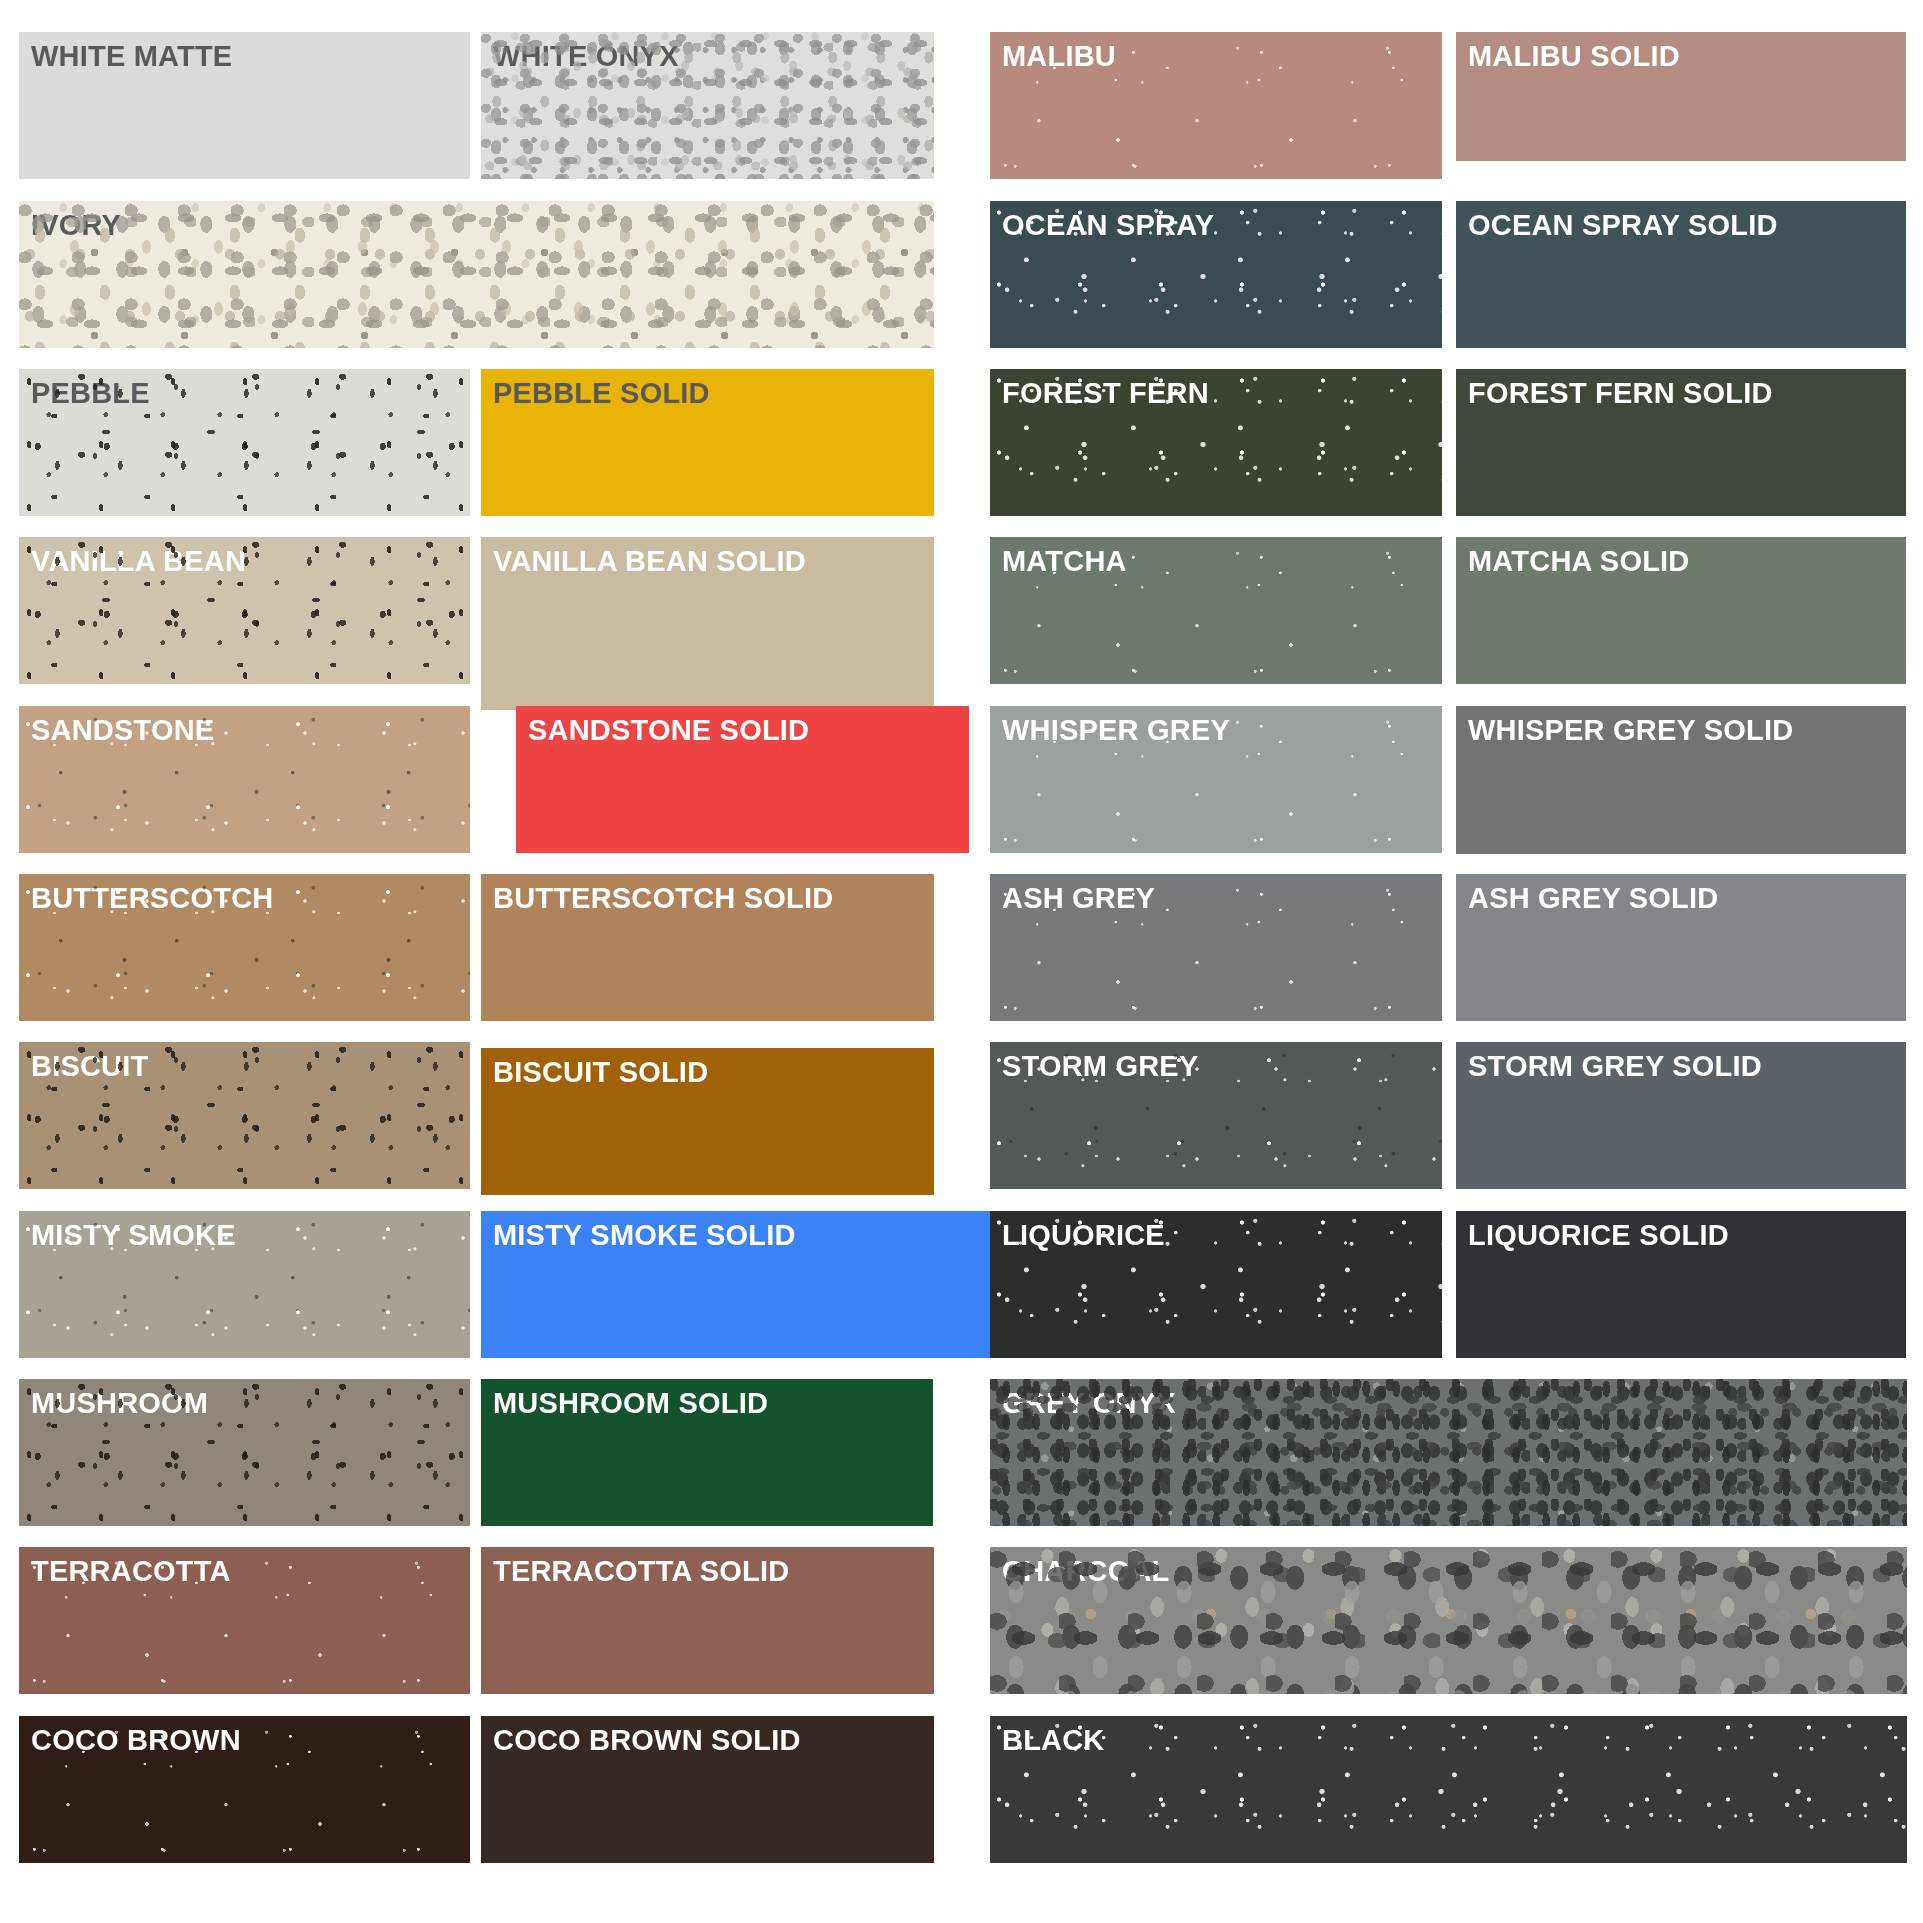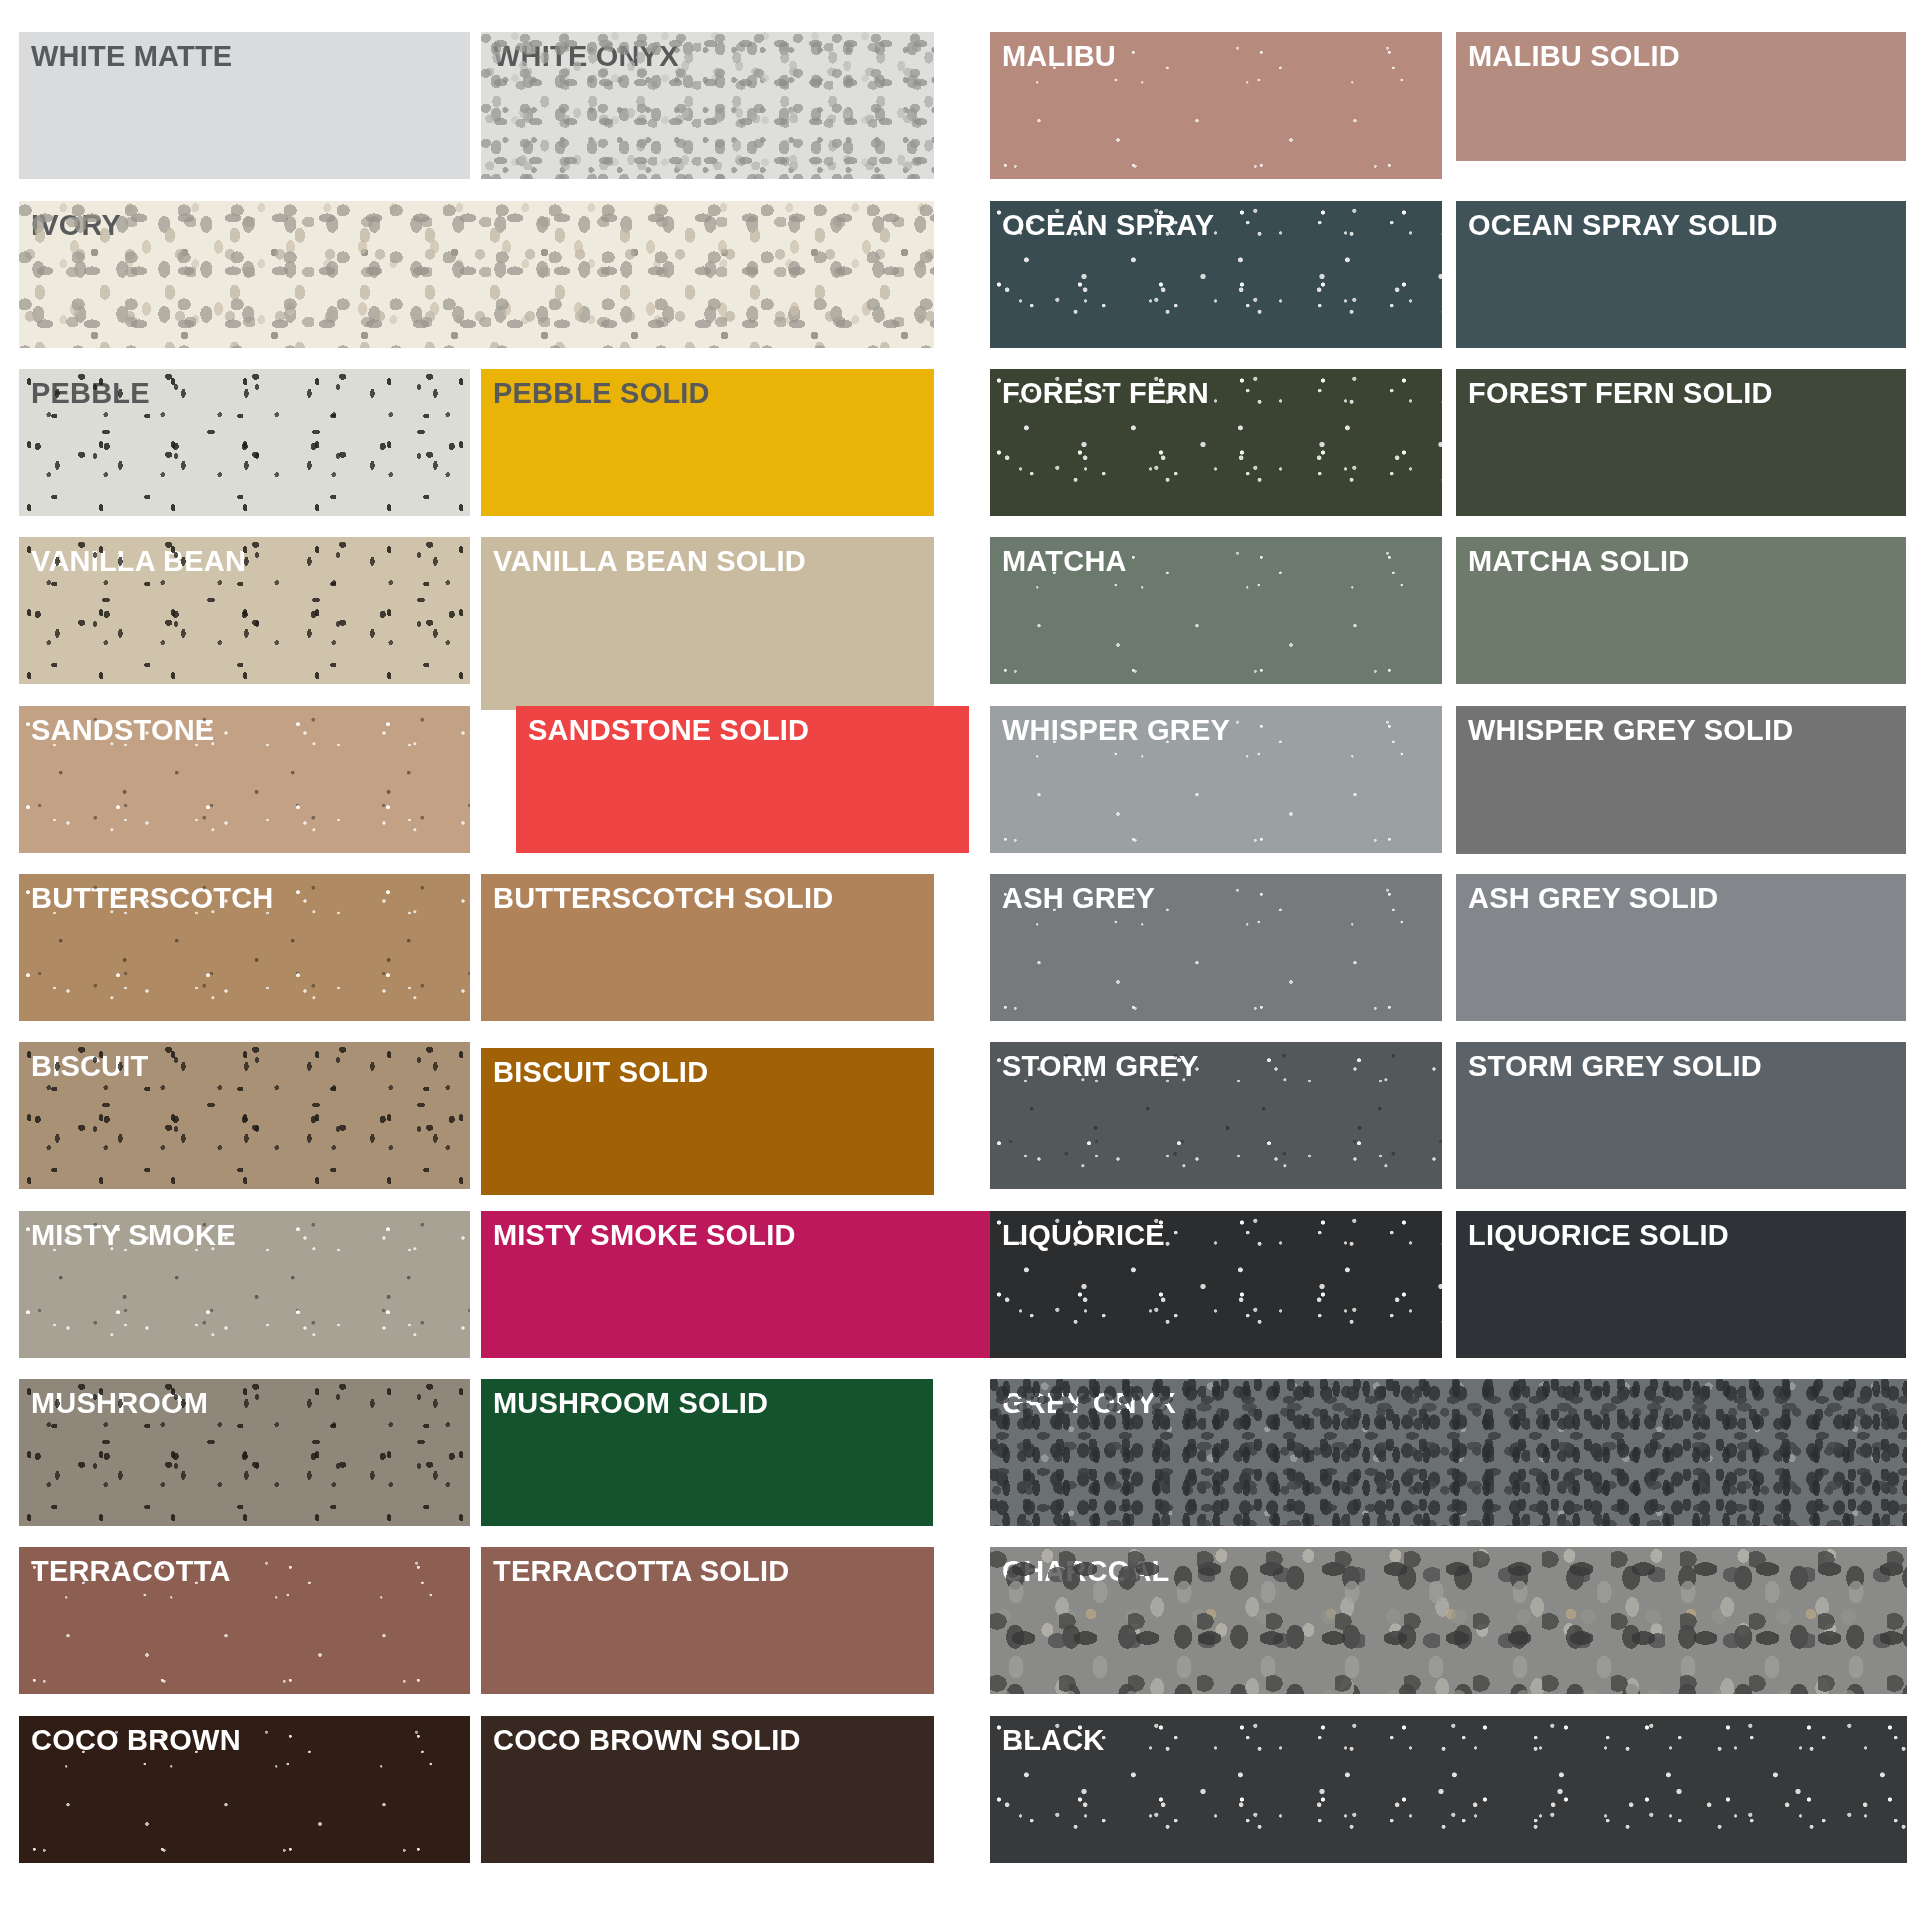--- a/index.html
+++ b/index.html
@@ -193,21 +193,21 @@
     </div>
     <div class="swatch spk-coarse" style="left: 19px; top: 1042px; width: 451px; height: 147px; background-color: rgb(169, 145, 118);">
       <span class="label light">BISCUIT</span>
     </div>
     <div class="swatch" style="left: 481px; top: 1042px; width: 453px; height: 147px; background-color: #a16207; margin-top: 6px;">
       <span class="label light">BISCUIT SOLID</span>
     </div>
     <div class="swatch spk-med" style="left: 19px; top: 1211px; width: 451px; height: 147px; background-color: rgb(168, 162, 148);">
       <span class="label light">MISTY SMOKE</span>
     </div>
-    <div class="swatch" style="left: 481px; top: 1211px; width: 541px; height: 147px; background-color: #be185d;">
+    <div class="swatch" style="left: 481px; top: 1211px; width: 541px; height: 147px; background-color: #3b82f6;">
       <span class="label light">MISTY SMOKE SOLID</span>
     </div>
     <div class="swatch spk-coarse" style="left: 19px; top: 1379px; width: 451px; height: 147px; background-color: rgb(142, 135, 122);">
       <span class="label light">MUSHROOM</span>
     </div>
     <div class="swatch" style="left: 481px; top: 1379px; width: 452px; height: 147px; background-color: #14532d;">
       <span class="label light">MUSHROOM SOLID</span>
     </div>
     <div class="swatch spk-fine" style="left: 19px; top: 1547px; width: 451px; height: 147px; background-color: rgb(141, 95, 82);">
       <span class="label light">TERRACOTTA</span>

